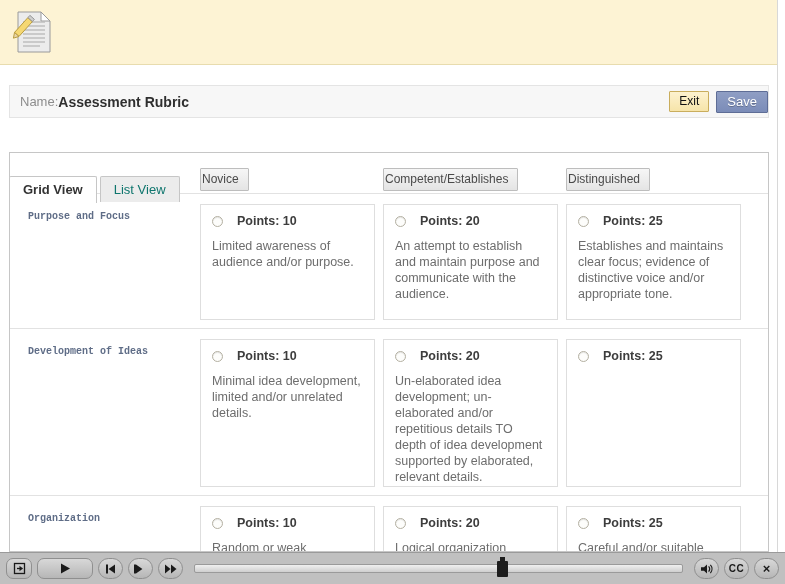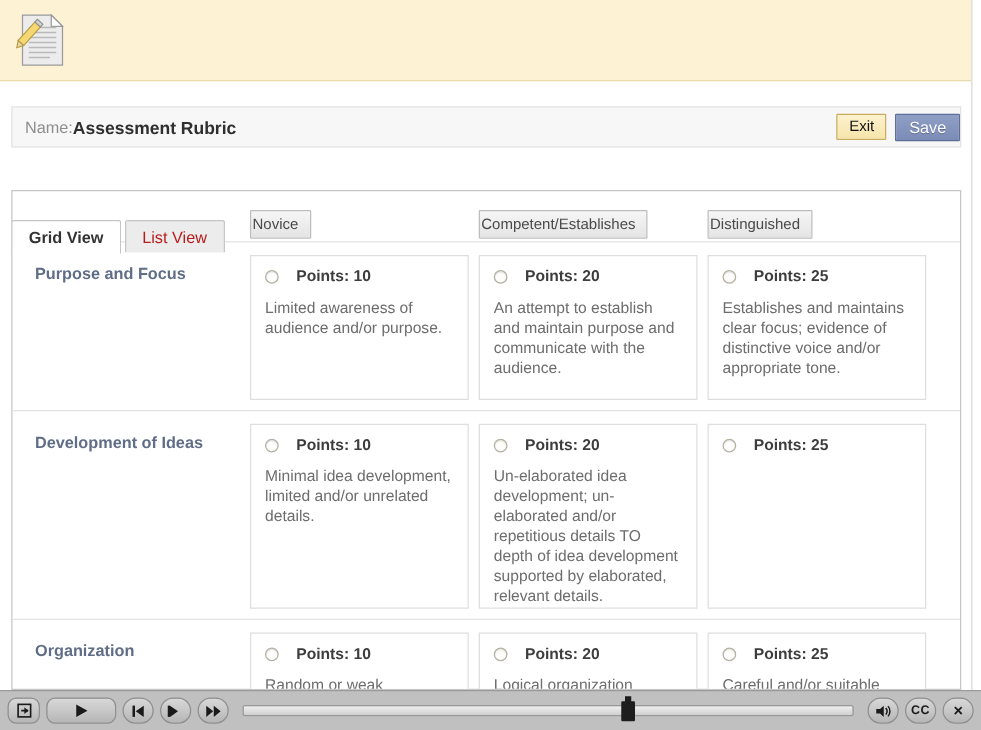--- a/index.html
+++ b/index.html
@@ -97,21 +97,21 @@
     background: #ffffff;
     color: #333333;
     font-weight: bold;
     border-color: #c6c6c6;
     z-index: 3;
     margin-bottom: -1px;
     padding-bottom: 6px;
   }
   .tab.inactive {
     background: #ececec;
-    color: #b91c1c;
+    color: #0f766e;
     margin-left: 3px;
     margin-bottom: 0px;
   }
 
   
   .panel {
     position: absolute; left: 9px; top: 152px;
     width: 760px; height: 400px;
     border: 1px solid #c6c6c6;
     background: #ffffff;
@@ -142,25 +142,26 @@
 
   
   .row {
     display: flex;
     border-top: 1px solid #e2e2e2;
     padding-top: 10px;
     padding-bottom: 8px;
   }
   .row:first-of-type { }
   .crit-name {
-    font-size: 13px;
+    font-size: 10px;
     font-weight: bold;
     color: #5f6d87;
     padding-left: 18px;
     padding-top: 7px;
+    font-family: Liberation Mono, monospace;
   }
   .cell {
     border: 1px solid #dedede;
     background: #ffffff;
     padding: 9px 11px 10px 11px;
     margin-right: 4px;
   }
   .cell-head {
     display: flex; align-items: center;
     gap: 14px;

